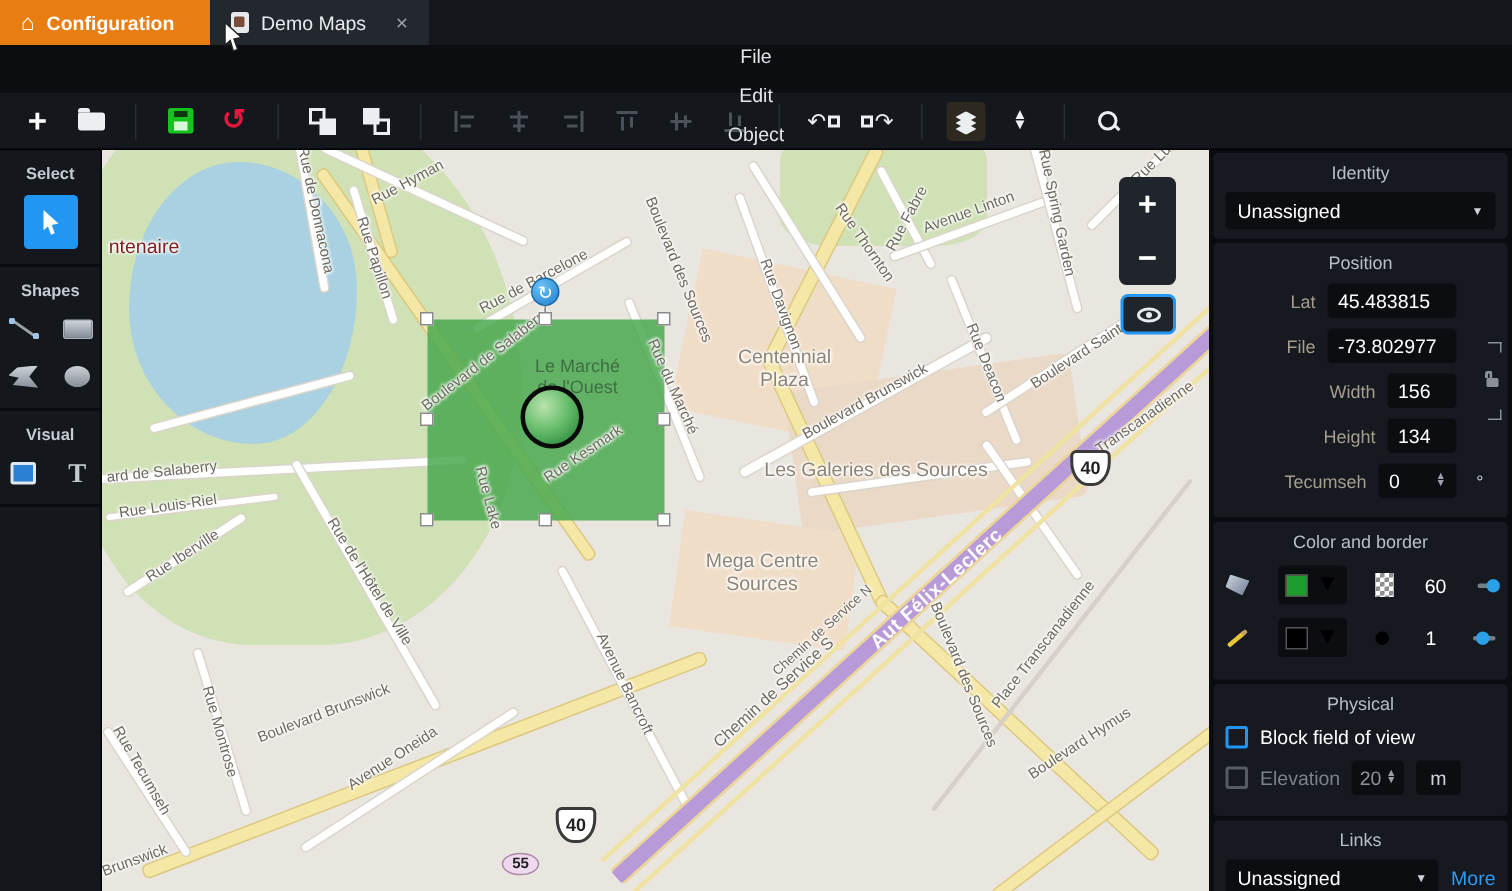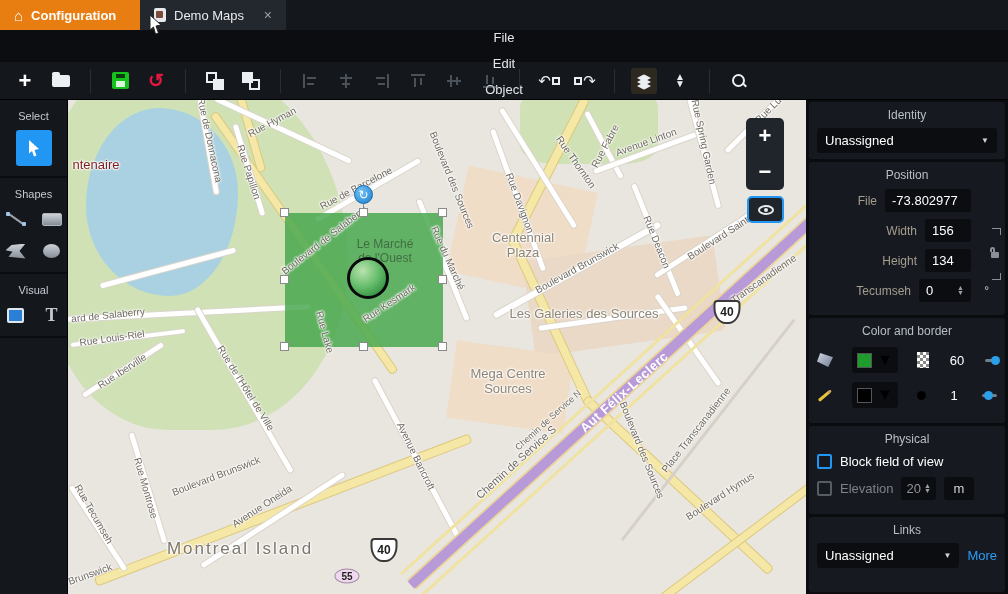--- a/index.html
+++ b/index.html
@@ -41,21 +41,21 @@
   .layers i:nth-child(1){top:-2px}.layers i:nth-child(2){top:2px}.layers i:nth-child(3){top:6px}
   .arrange{display:flex;flex-direction:column;line-height:.62;color:#eceff2;font-size:10px;text-align:center;}
   .search{position:relative;width:16px;height:16px;}
   .search:before{content:"";position:absolute;left:1px;top:1px;width:9px;height:9px;border:2px solid #eceff2;border-radius:50%;}
   .search:after{content:"";position:absolute;left:11px;top:11px;width:5px;height:2px;background:#eceff2;transform:rotate(45deg);}
   
   .main{display:flex;height:494px;}
   
   .sidebar{width:68px;background:#14171c;display:flex;flex-direction:column;border-right:1px solid #000;}
   .side-sec{padding:6px 0 10px;border-bottom:2px solid #0a0c10;}
-  .side-title{font-size:11px;color:#c6cad1;text-align:center;margin:4px 0 8px;}
+  .side-title{font-size:11px;color:#c6cad1;text-align:center;margin:4px 0 8px;font-weight:bold;}
   .side-grid{display:flex;flex-wrap:wrap;justify-content:center;gap:10px 14px;padding:0 4px;}
   .tool{width:22px;height:22px;display:flex;align-items:center;justify-content:center;position:relative;}
   .tool-select{width:36px;height:36px;background:#2196f3;border-radius:3px;display:flex;align-items:center;justify-content:center;margin:0 auto;}
   .lineico{width:20px;height:20px;position:relative;}
   .lineico i{position:absolute;left:2px;top:9px;width:16px;height:2px;background:#9aa2ab;transform:rotate(35deg);}
   .lineico b{position:absolute;width:4px;height:4px;background:#9fc4e8;border-radius:1px;}
   .lineico b.d1{left:0;top:3px}.lineico b.d2{right:0;bottom:3px}
   .rectico{width:20px;height:13px;background:linear-gradient(180deg,#cdd2d8,#858d96);border:1px solid #aeb5bd;border-radius:2px;}
   .polyico{width:20px;height:15px;background:linear-gradient(180deg,#cdd2d8,#858d96);clip-path:polygon(0 45%,30% 10%,100% 0,70% 50%,100% 100%,15% 88%,35% 55%);}
   .ellipico{width:17px;height:14px;background:linear-gradient(180deg,#cdd2d8,#858d96);border-radius:50%;}
@@ -397,21 +397,20 @@
       <span class="mlabel" style="left: 40px; top: 215px; --r: -6deg;">ard de Salaberry</span>
       <span class="mlabel" style="left: 44px; top: 238px; --r: -8deg;">Rue Louis-Riel</span>
       <span class="mlabel" style="left: 54px; top: 271px; --r: -33deg;">Rue Iberville</span>
       <span class="mlabel" style="left: 178px; top: 288px; --r: 58deg;">Rue de l'Hôtel de Ville</span>
       <span class="mlabel" style="left: 78px; top: 388px; --r: 74deg;">Rue Montrose</span>
       <span class="mlabel" style="left: 148px; top: 376px; --r: -21deg;">Boulevard Brunswick</span>
       <span class="mlabel" style="left: 194px; top: 406px; --r: -33deg;">Avenue Oneida</span>
       <span class="mlabel" style="left: 26px; top: 414px; --r: 60deg;">Rue Tecumseh</span>
       <span class="mlabel" style="left: 22px; top: 474px; --r: -20deg;">Brunswick</span>
       <span class="mlabel" style="left: 348px; top: 356px; --r: 64deg;">Avenue Bancroft</span>
-      <span class="mlabel island" style="left: 172px; top: 449px; --r: 0deg;">Montreal Island</span>
       <span class="mlabel small" style="left: 480px; top: 320px; --r: -42deg;">Chemin de Service N</span>
       <span class="mlabel serviceS" style="left: 448px; top: 362px; --r: -42deg;">Chemin de Service S</span>
       <span class="mlabel motorway" style="left: 556px; top: 292px; --r: -42deg;">Aut Félix-Leclerc</span>
       <span class="mlabel" style="left: 574px; top: 350px; --r: 68deg;">Boulevard des Sources</span>
       <span class="mlabel" style="left: 628px; top: 330px; --r: -52deg;">Place Transcanadienne</span>
       <span class="mlabel" style="left: 652px; top: 396px; --r: -33deg;">Boulevard Hymus</span>
       <span class="mlabel" style="left: 688px; top: 184px; --r: -35deg;">Rte Transcanadienne</span>
       <span class="mlabel" style="left: 700px; top: 10px; --r: -45deg;">Rue Lu</span>
       <div class="badge shield" style="left: 659px; top: 212px;">40</div>
       <div class="badge shield" style="left: 316px; top: 450px;">40</div>
@@ -431,20 +430,24 @@
       <div class="sec-title">Identity</div>
       <div class="dd">
         <span>Unassigned</span>
         <span class="caret">▼</span>
       </div>
     </div>
 
     <div class="section" style="position:relative;">
       <div class="sec-title">Position</div>
       <div class="prow">
+        <span class="plabel">Lat</span>
+        <div class="pinput w84">45.483815</div>
+      </div>
+      <div class="prow">
         <span class="plabel">File</span>
         <div class="pinput w84">-73.802977</div>
       </div>
       <div class="prow">
         <span class="plabel">Width</span>
         <div class="pinput w60">156</div>
       </div>
       <div class="prow">
         <span class="plabel">Height</span>
         <div class="pinput w60">134</div>

